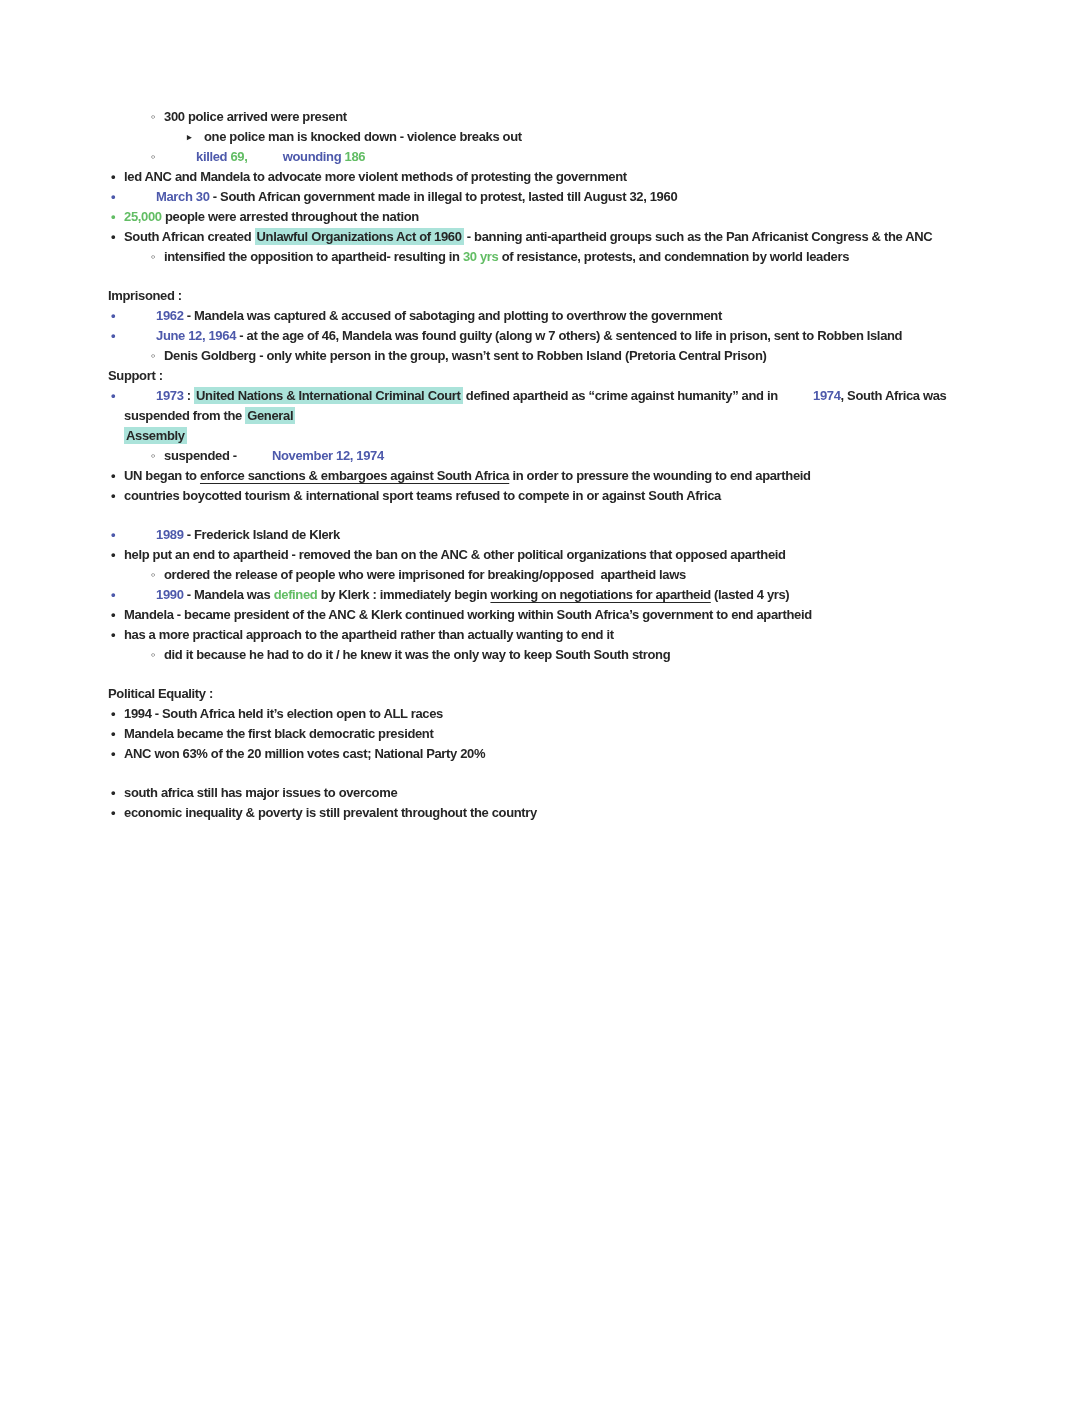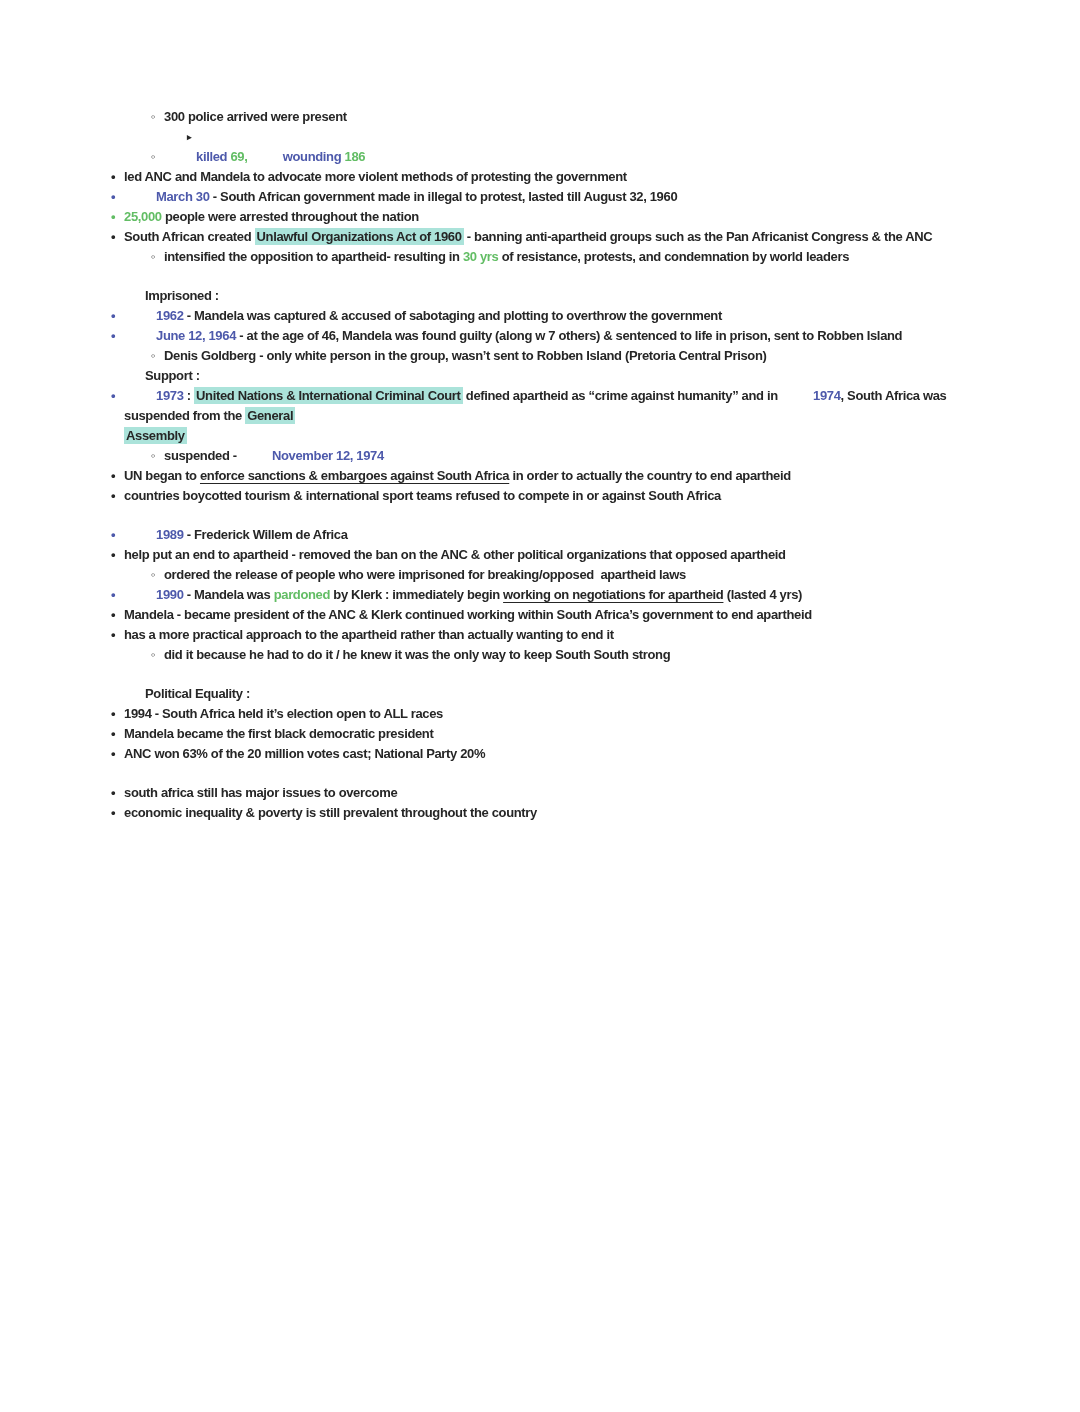--- a/index.html
+++ b/index.html
@@ -15,21 +15,21 @@
     left:108px;top:107px;
     width:905px;
     font-size:13px;
     font-weight:700;
     letter-spacing:-0.35px;
     line-height:20px;
     color:var(--text,#262626);
   }
   section.note-section{margin:0;}
   section.note-section.gap{margin-top:19px;}
-  .heading{color:var(--text);margin-left:37px;}
+  .heading{color:var(--text);}
   .line{display:flex;align-items:flex-start;}
   .line .marker{flex:0 0 13px;text-align:left;}
   .line.lvl1{padding-left:3px;}
   .line.lvl2{padding-left:43px;}
   .line.lvl3{padding-left:79px;}
   .line.lvl3 .marker{flex:0 0 17px;font-size:9px;line-height:20px;}
   .line.lvl2 .marker{color:var(--gray,#4a4a4a);}
   .txt{flex:1 1 auto;min-width:0;}
   .m-blue{color:var(--blue) !important;}
   .m-green{color:var(--green) !important;}
@@ -43,20 +43,21 @@
 
 <div class="page">
   <div class="content" id="notes-content">
       <section class="note-section">
         <div class="line lvl2">
           <span class="marker">◦</span>
           <span class="txt"><span>300 police arrived were present</span></span>
         </div>
         <div class="line lvl3">
           <span class="marker">▸</span>
+          <span class="txt"><span>one police man is knocked down - violence breaks out</span></span>
         </div>
         <div class="line lvl2">
           <span class="marker">◦</span>
           <span class="txt"><span class="c-blue">killed </span><span class="c-green">69,</span><span class="c-blue"> wounding </span><span class="c-green">186</span></span>
         </div>
         <div class="line lvl1">
           <span class="marker">•</span>
           <span class="txt"><span>led ANC and Mandela to advocate more violent methods of protesting the government</span></span>
         </div>
         <div class="line lvl1">
@@ -96,43 +97,43 @@
         <div class="line lvl1">
           <span class="marker m-blue">•</span>
           <span class="txt"><span class="c-blue">1973</span><span> : </span><span class="hl">United Nations &amp; International Criminal Court</span><span> defined apartheid as “crime against humanity” and in </span><span class="c-blue">1974</span><span>, South Africa was suspended from the </span><span class="hl">General</span><br><span class="hl">Assembly</span></span>
         </div>
         <div class="line lvl2">
           <span class="marker">◦</span>
           <span class="txt"><span>suspended - </span><span class="c-blue">November 12, 1974</span></span>
         </div>
         <div class="line lvl1">
           <span class="marker">•</span>
-          <span class="txt"><span>UN began to </span><span class="u">enforce sanctions &amp; embargoes against South Africa</span><span> in order to actually the country to end apartheid</span></span>
+          <span class="txt"><span>UN began to </span><span class="u">enforce sanctions &amp; embargoes against South Africa</span><span> in order to pressure the wounding to end apartheid</span></span>
         </div>
         <div class="line lvl1">
           <span class="marker">•</span>
           <span class="txt"><span>countries boycotted tourism &amp; international sport teams refused to compete in or against South Africa</span></span>
         </div>
       </section>
       <section class="note-section gap">
         <div class="line lvl1">
           <span class="marker m-blue">•</span>
-          <span class="txt"><span class="c-blue">1989</span><span> - Frederick Willem de Africa</span></span>
+          <span class="txt"><span class="c-blue">1989</span><span> - Frederick Island de Klerk</span></span>
         </div>
         <div class="line lvl1">
           <span class="marker">•</span>
           <span class="txt"><span>help put an end to apartheid - removed the ban on the ANC &amp; other political organizations that opposed apartheid</span></span>
         </div>
         <div class="line lvl2">
           <span class="marker">◦</span>
           <span class="txt"><span>ordered the release of people who were imprisoned for breaking/opposed&nbsp; apartheid laws</span></span>
         </div>
         <div class="line lvl1">
           <span class="marker m-blue">•</span>
-          <span class="txt"><span class="c-blue">1990</span><span> - Mandela was </span><span class="c-green">pardoned</span><span> by Klerk : immediately begin </span><span class="u">working on negotiations for apartheid</span><span> (lasted 4 yrs)</span></span>
+          <span class="txt"><span class="c-blue">1990</span><span> - Mandela was </span><span class="c-green">defined</span><span> by Klerk : immediately begin </span><span class="u">working on negotiations for apartheid</span><span> (lasted 4 yrs)</span></span>
         </div>
         <div class="line lvl1">
           <span class="marker">•</span>
           <span class="txt"><span>Mandela - became president of the ANC &amp; Klerk continued working within South Africa’s government to end apartheid</span></span>
         </div>
         <div class="line lvl1">
           <span class="marker">•</span>
           <span class="txt"><span>has a more practical approach to the apartheid rather than actually wanting to end it</span></span>
         </div>
         <div class="line lvl2">

